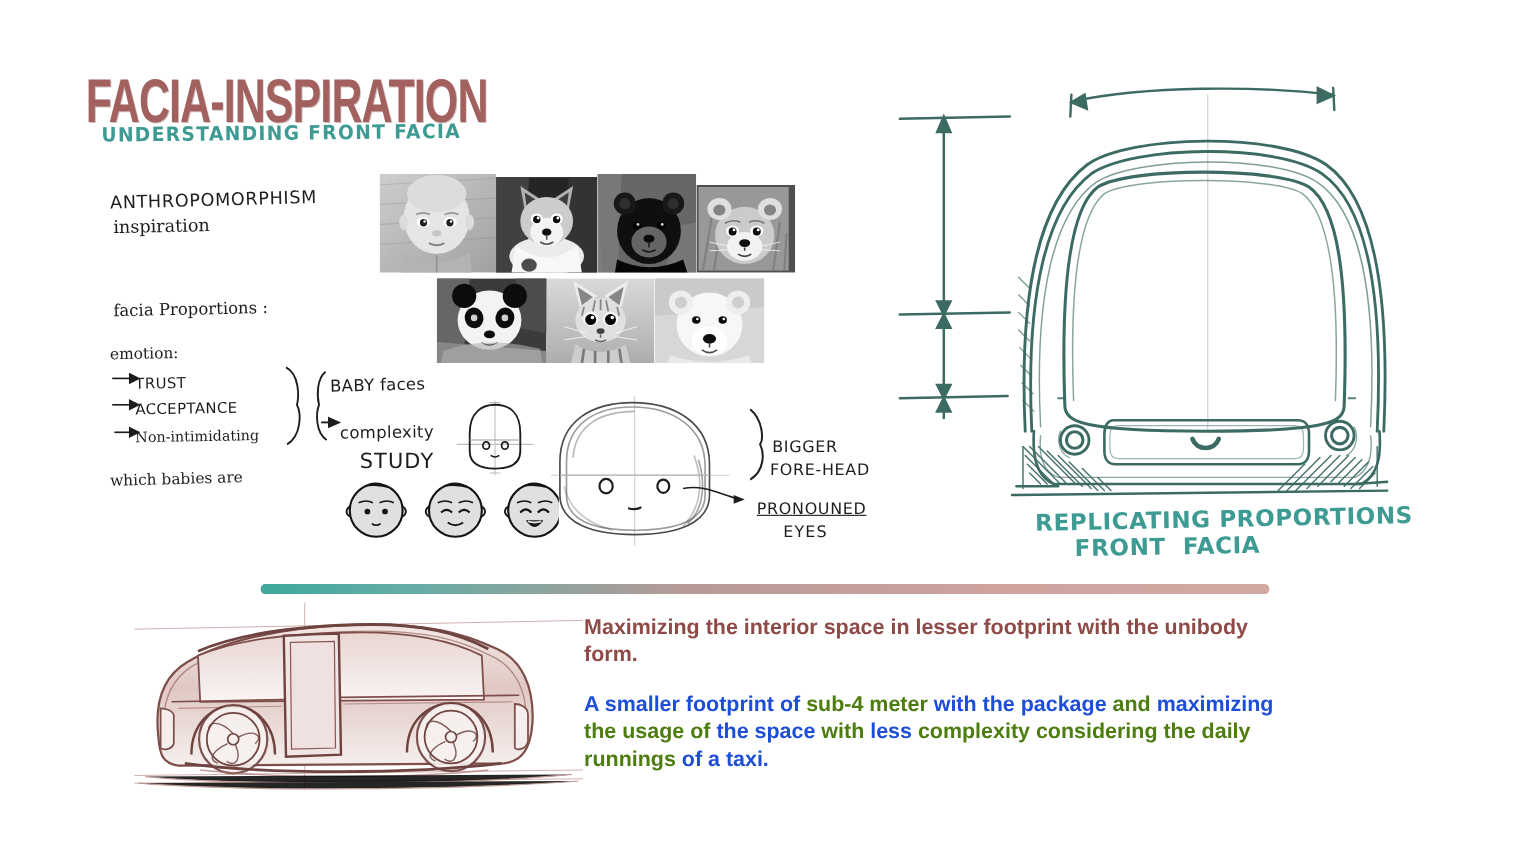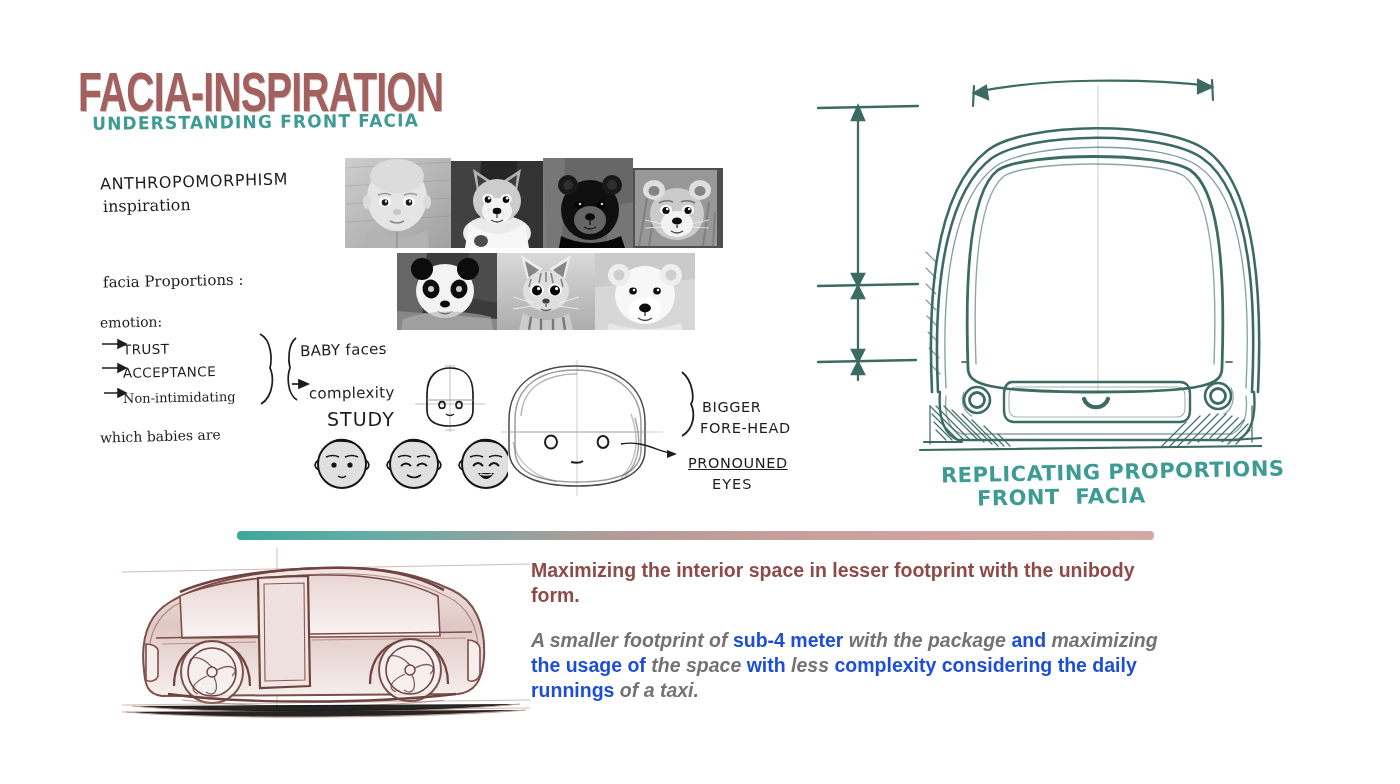--- a/index.html
+++ b/index.html
@@ -86,22 +86,22 @@
   .cap2 { left: 977px; top: 485px; font-size: 21px; letter-spacing: .5px; transform: rotate(-1deg); }
 
   
   .copy { position: absolute; left: 531px; top: 558px; width: 650px; }
   .copy p {
     font-family: "Liberation Sans", sans-serif;
     font-weight: bold; font-size: 19.5px; line-height: 25px;
     color: #8e4a47;
   }
   .copy .para2 { margin-top: 20px; }
-  .g { color: #1d4ed8; }
-  .r { color: #737373; font-style: italic; }
+  .g { color: #4d7c0f; }
+  .r { color: #1d4ed8; }
 
   
   .logo { position: absolute; left: 1316px; top: 668px; width: 70px; height: 104px; }
   .logo-word {
     position: absolute; left: 6px; top: 0; width: 60px; text-align: center;
     font-family: "DejaVu Sans", sans-serif; font-weight: bold;
     font-size: 15px; color: #3d9b93; letter-spacing: .5px;
   }
 </style>
 </head>

